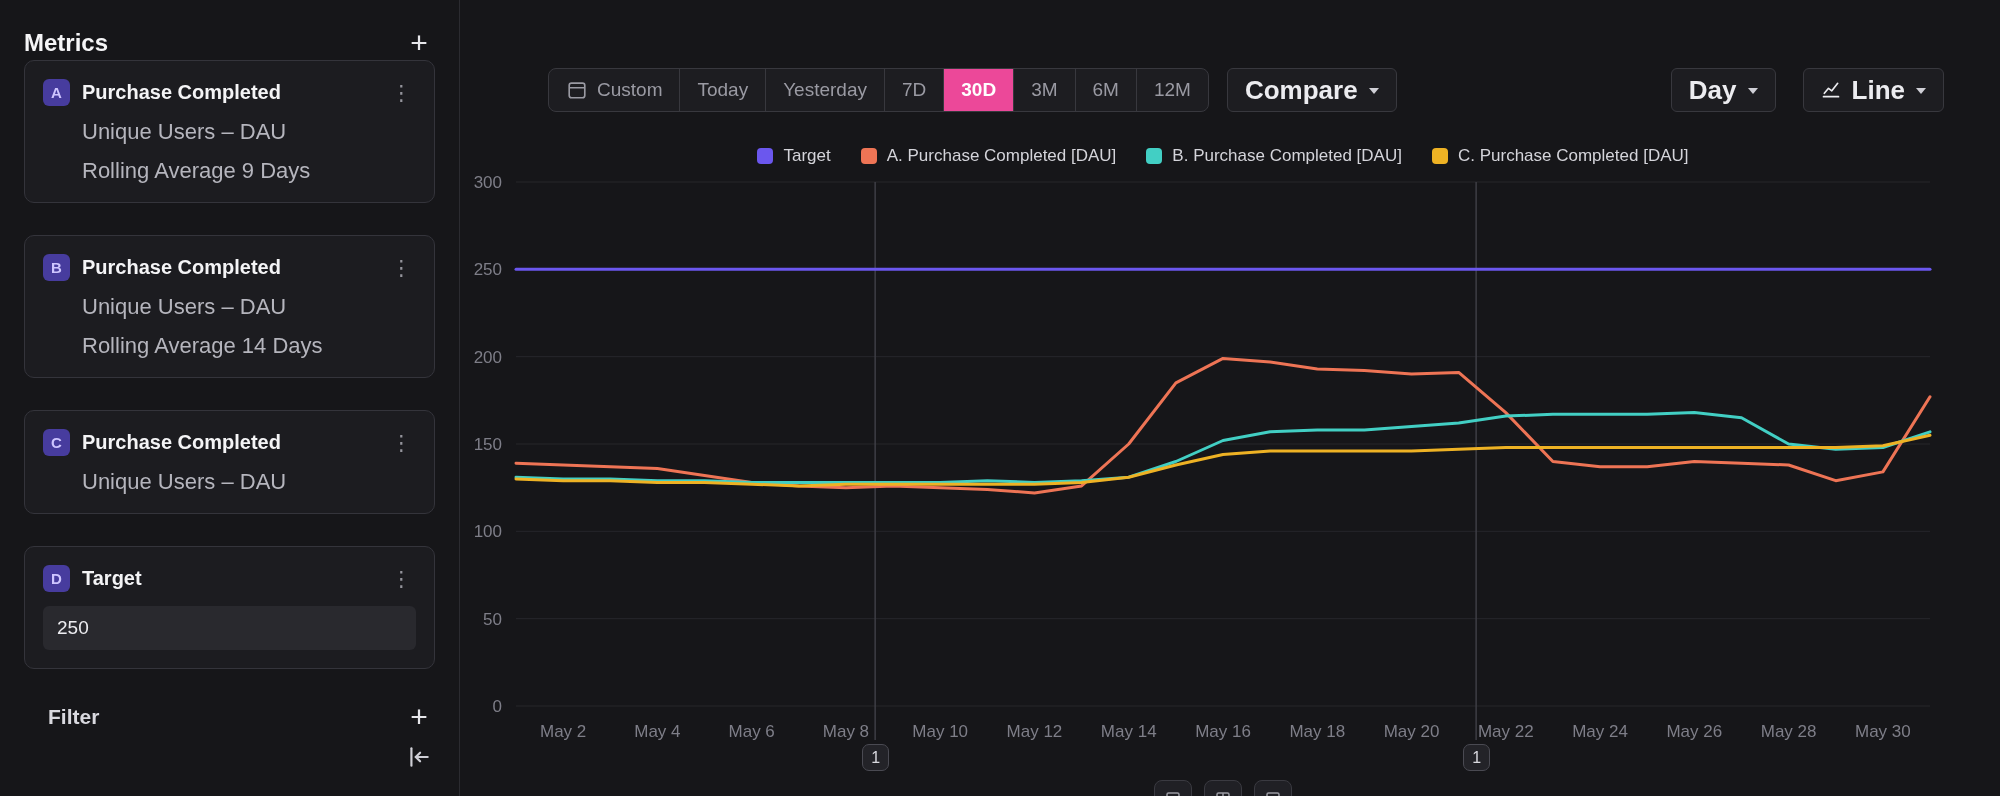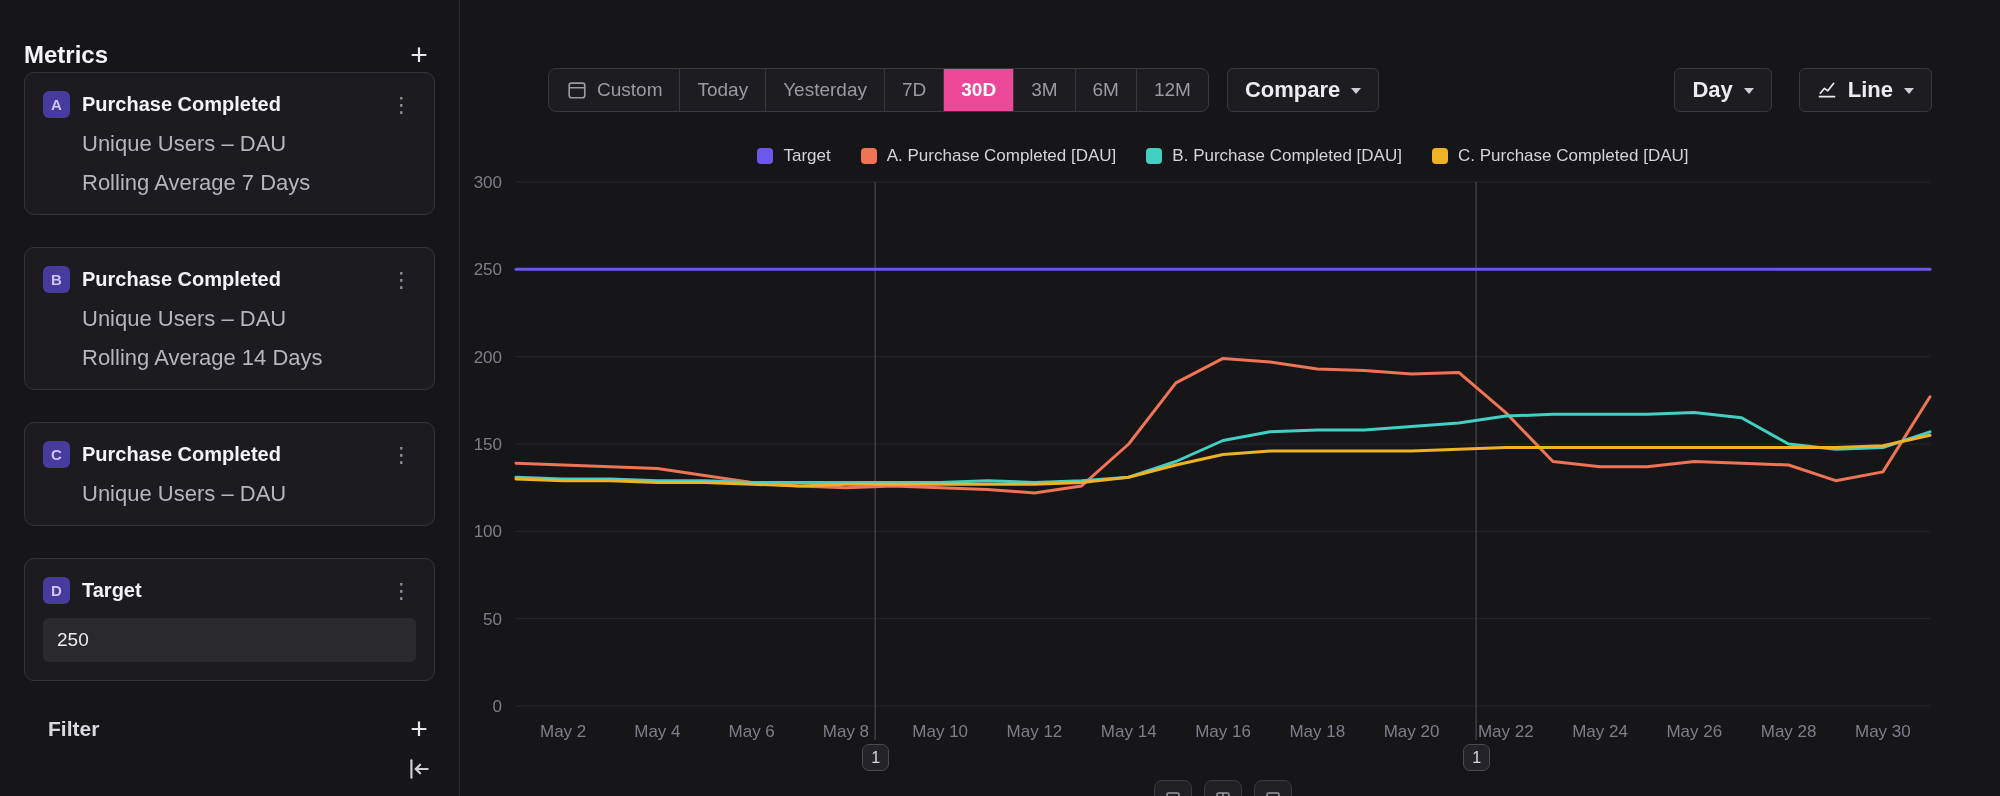--- a/index.html
+++ b/index.html
@@ -7,21 +7,21 @@
   body {
     background:#161619;
     font-family:"Liberation Sans","DejaVu Sans",sans-serif;
     color:#e8e8ec;
     position:relative;
   }
 
   
   .sidebar {
     position:absolute; left:0; top:0; width:460px; height:796px;
-    border-right:1px solid #2b2b30; padding:12px 24px;
+    border-right:1px solid #2b2b30; padding:0 24px;
   }
   .sidebar-header { display:flex; justify-content:space-between; align-items:center; margin-top:26px; height:34px; }
   .sidebar-title { font-size:24px; font-weight:700; color:#f5f5f7; }
   .icon-btn { width:32px; height:32px; display:flex; align-items:center; justify-content:center; cursor:pointer; border-radius:6px; }
   .plus-glyph { font-size:30px; font-weight:400; color:#e6e6ea; line-height:1; }
 
   .metric-card {
     background:#1c1c20; border:1px solid #34343b; border-radius:10px;
     padding:18px; margin-top:0; margin-bottom:32px;
   }
@@ -50,35 +50,35 @@
   #chart-svg { position:absolute; left:0; top:0; pointer-events:none; }
   #chart-svg text { font-family:"Liberation Sans","DejaVu Sans",sans-serif; }
   #ann-layer { position:absolute; inset:0; pointer-events:none; }
   .ann-badge {
     position:absolute; top:744px; width:27px; height:27px; border-radius:7px;
     background:#232328; border:1px solid #4a4a52; color:#d8d8de; font-size:16px;
     display:flex; align-items:center; justify-content:center; pointer-events:auto; cursor:pointer;
   }
 
   .toolbar {
-    position:absolute; left:0; right:12px; top:68px; height:44px;
+    position:absolute; left:0; right:0; top:68px; height:44px;
     display:flex; align-items:center; padding:0 56px 0 88px;
   }
   .seg { display:flex; height:44px; border:1px solid #38383e; border-radius:8px; background:#1d1d21; overflow:hidden; }
   .seg-item {
     display:flex; align-items:center; gap:9px; padding:0 17px; font-size:19px; color:#9a9aa3;
     border-right:1px solid #38383e; cursor:pointer; white-space:nowrap;
   }
   .seg-item:last-child { border-right:none;justify-content:center; }
   .seg-item.active { color:#ffffff; font-weight:700; background:#ec4899; }
 
   .tbtn {
     display:flex; align-items:center; gap:11px; height:44px; padding:0 17px;
     border:1px solid #38383e; border-radius:6px; background:#1d1d21;
-    color:#ececf0; font-size:22px; font-weight:700; cursor:pointer; white-space:nowrap;
+    color:#ececf0; font-size:26px; font-weight:700; cursor:pointer; white-space:nowrap;
     font-family:"Liberation Sans","DejaVu Sans",sans-serif;
   }
   .ml18 { margin-left:18px; }
   .ml15 { margin-left:27px;justify-content:space-between; }
   .spacer { flex:1; }
   .chev { width:0; height:0; border-left:5px solid transparent; border-right:5px solid transparent; border-top:6px solid #cfcfd6; margin-top:2px; }
 
   .legend { position:absolute; top:146px; left:56px; right:70px; display:flex; justify-content:center; align-items:center; gap:30px; }
   .legend-item { display:flex; align-items:center; gap:10px; cursor:pointer; }
   .legend-swatch { width:16px; height:16px; border-radius:4px; flex:none; }
@@ -101,21 +101,21 @@
     </div>
   </div>
 
   <div class="metric-card">
     <div class="card-top">
       <div class="metric-badge">A</div>
       <div class="card-title">Purchase Completed</div>
       <div class="kebab">⋮</div>
     </div>
     <div class="card-line">Unique Users – DAU</div>
-    <div class="card-line">Rolling Average 7 Days</div>
+    <div class="card-line">Rolling Average 9 Days</div>
   </div>
 
   <div class="metric-card">
     <div class="card-top">
       <div class="metric-badge">B</div>
       <div class="card-title">Purchase Completed</div>
       <div class="kebab">⋮</div>
     </div>
     <div class="card-line">Unique Users – DAU</div>
     <div class="card-line">Rolling Average 14 Days</div>

